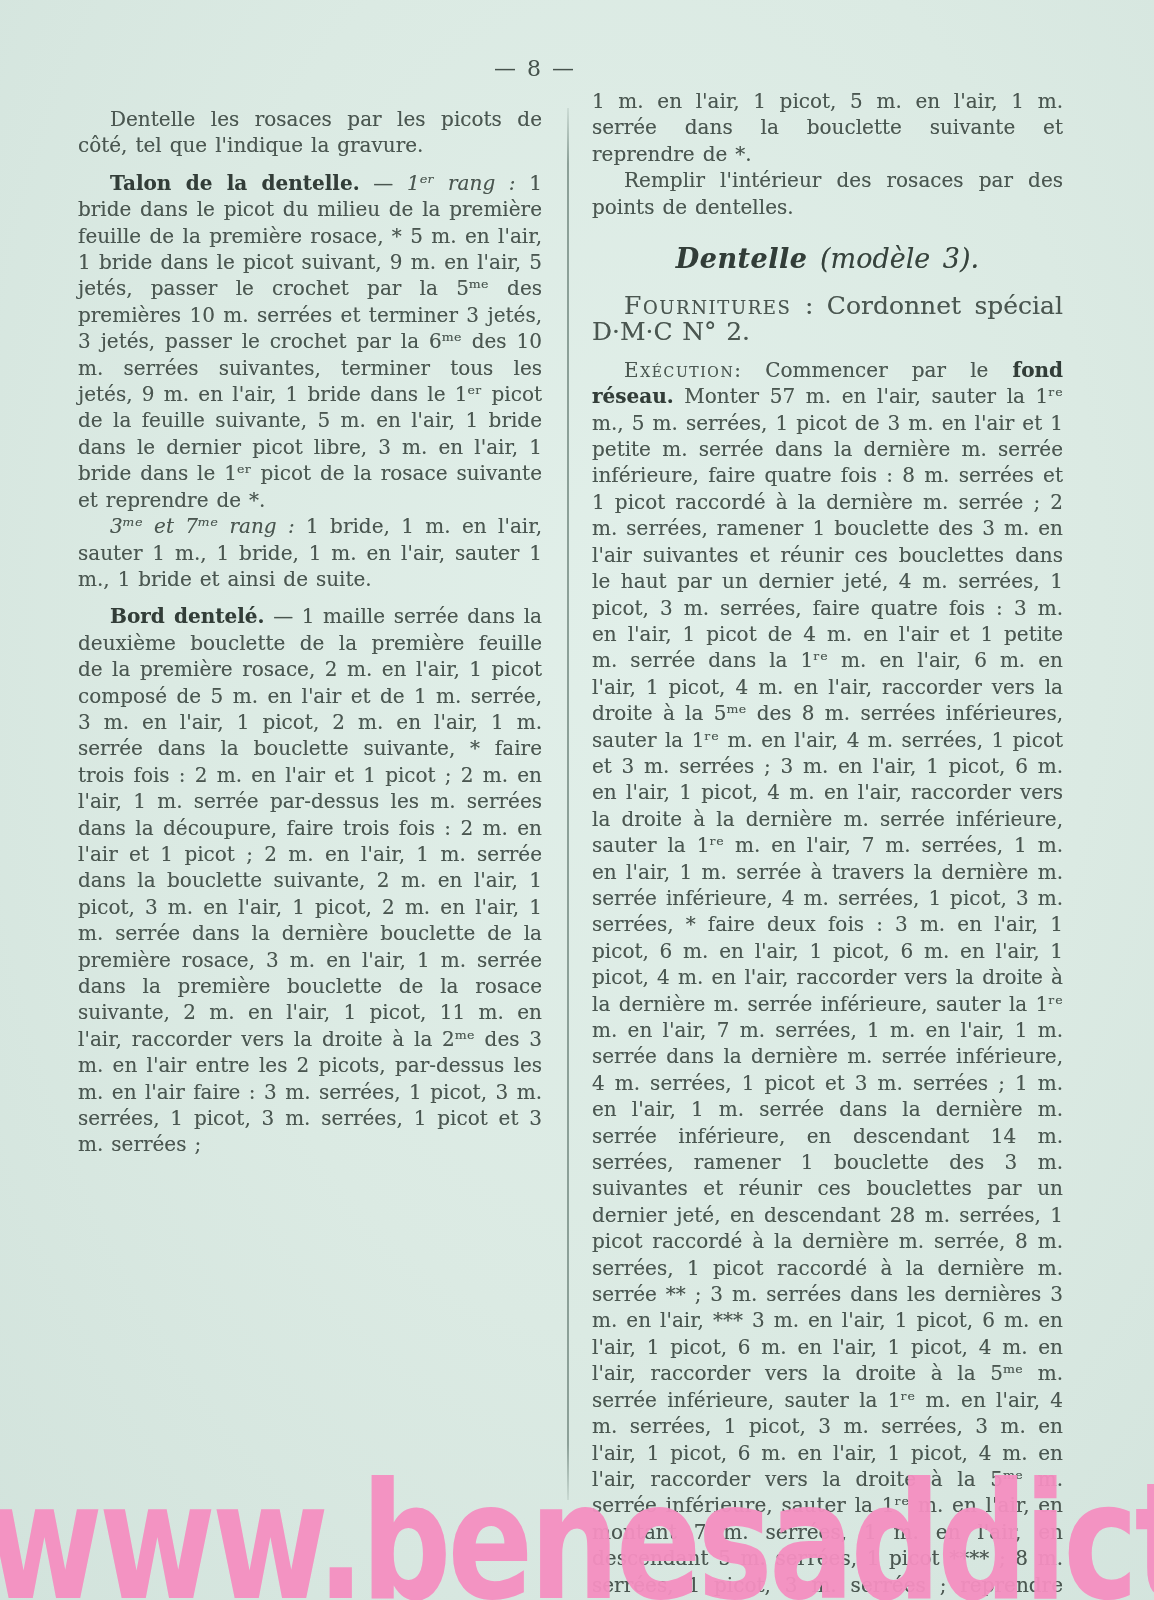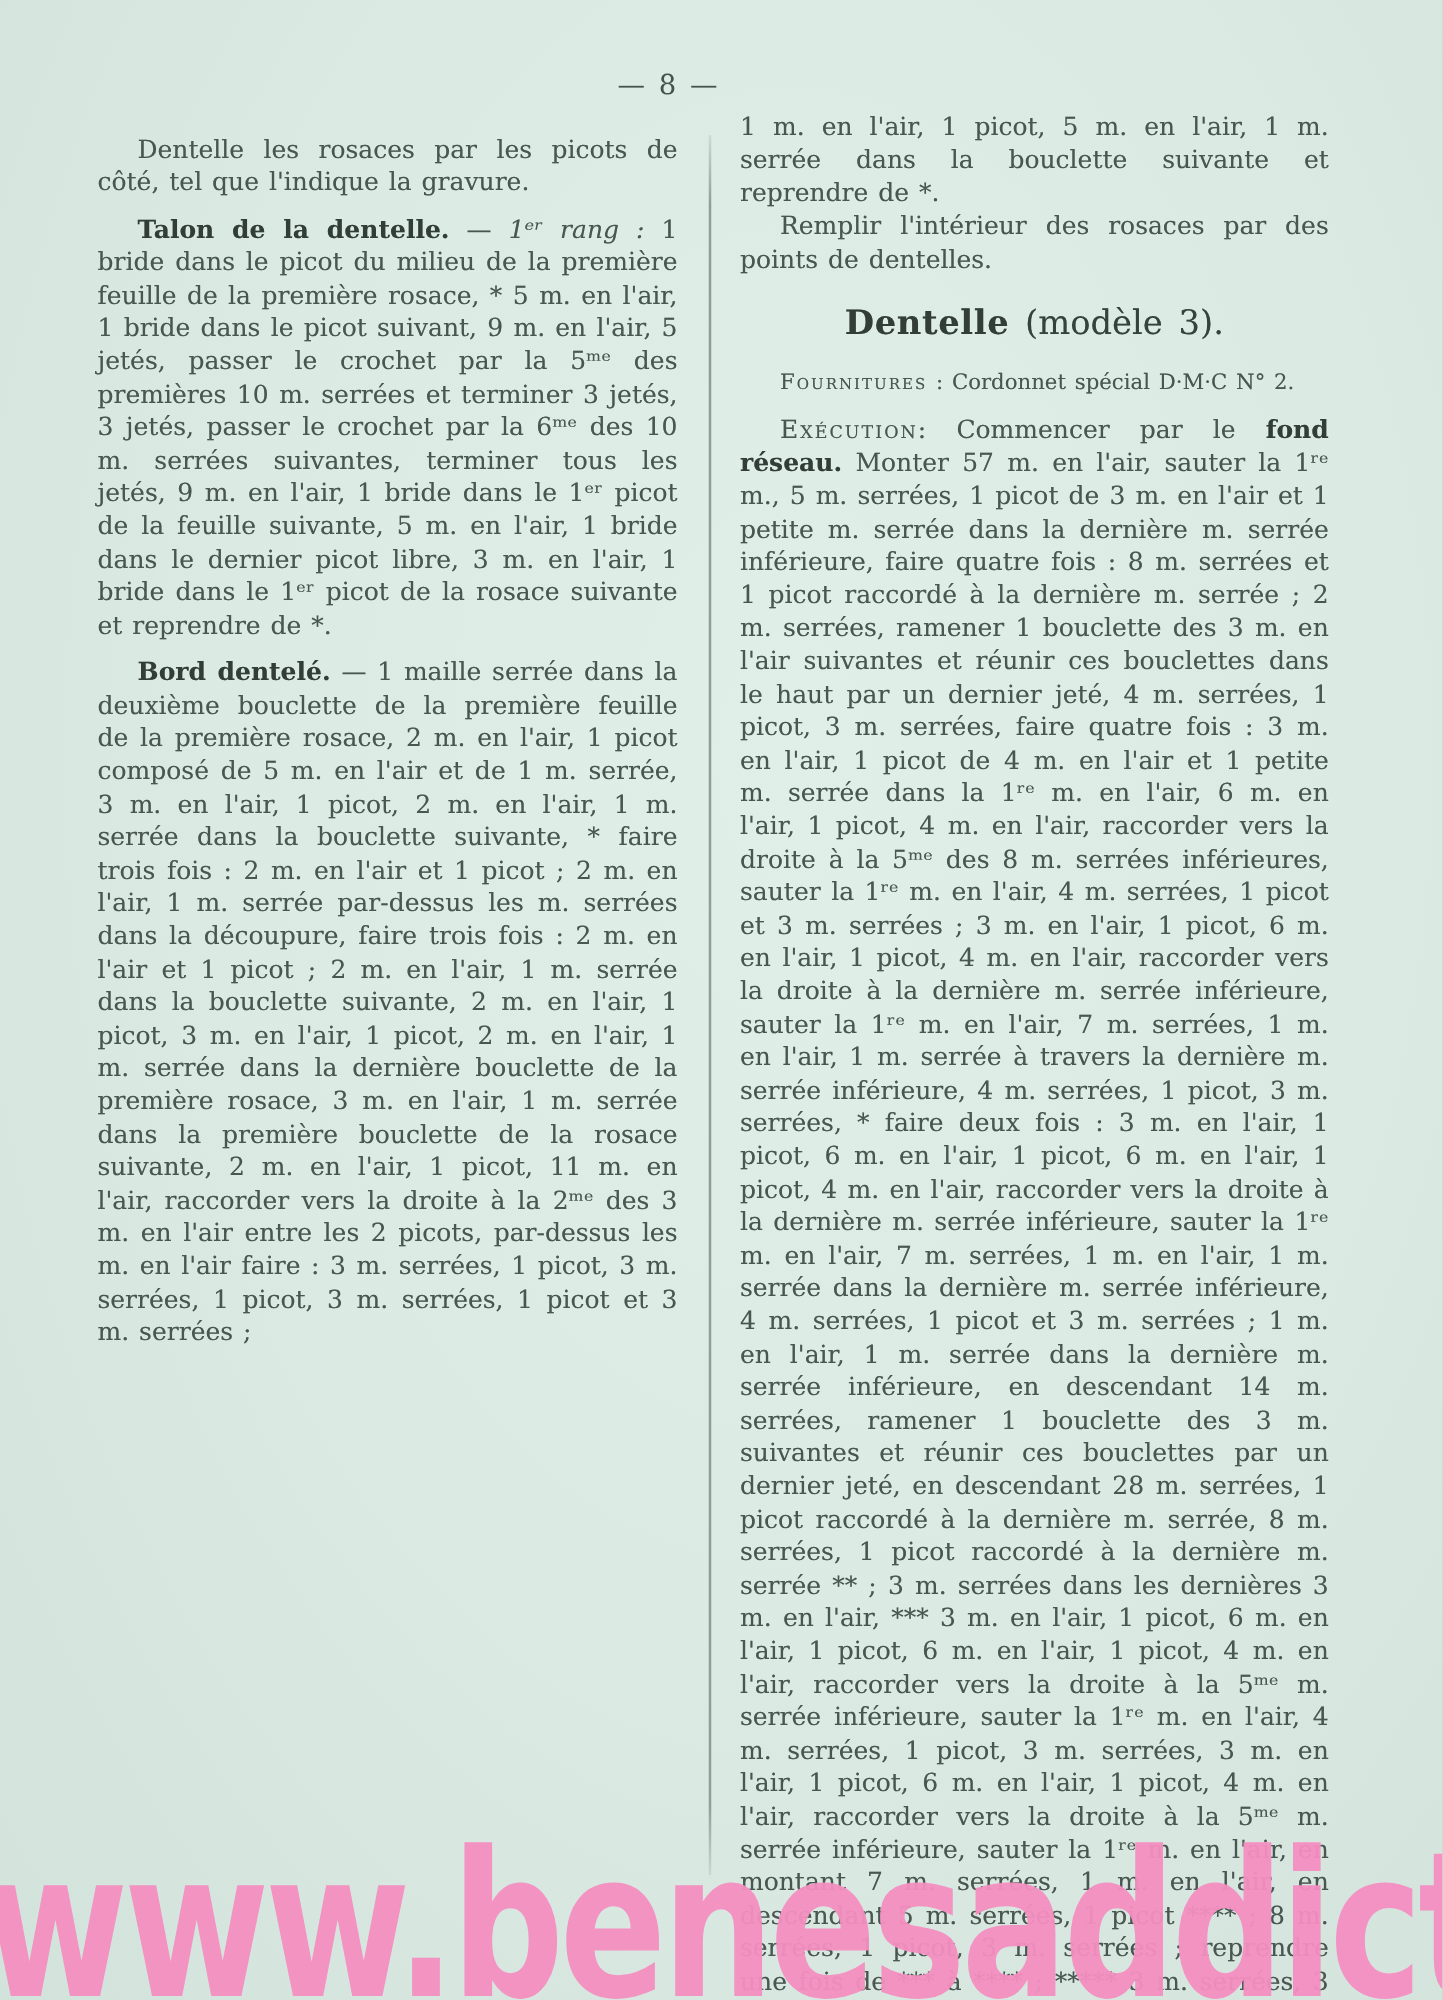--- a/index.html
+++ b/index.html
@@ -35,23 +35,24 @@
     background:linear-gradient(to bottom, rgba(140,160,152,.2) 0%, var(--divider) 4%, var(--divider) 96%, rgba(140,160,152,.2) 100%);
   }
   .para{margin:0;text-align:justify;}
   .para.indent{text-indent:32px;}
   .para.space-before{margin-top:11px;}
   .para.heading{
     text-align:center;text-indent:0;
     font-size:27px;line-height:34px;
     margin:22px 0 17px 0;color:#36423c;
     word-spacing:4px;
+    font-style:italic;
   }
   .para.heading .seg-b{letter-spacing:.5px;}
-  .para.supply{font-size:17px;margin-bottom:11px;}
+  .para.supply{font-size:25px;margin-bottom:11px;}
   .seg-n{}
   .seg-b{font-weight:bold;color:var(--ink-bold);}
   .seg-i{font-style:italic;}
   .seg-sc{font-variant:small-caps;letter-spacing:1.6px;}
   .watermark{
     position:absolute;left:-14px;bottom:-36px;
     font-family:"DejaVu Sans","Liberation Sans",sans-serif;
     font-weight:bold;
     font-size:162px;
     letter-spacing:-0.03em;
@@ -64,20 +65,21 @@
 </style>
 </head>
 <body>
 
 <div id="page" style="--paper: #dbeae3; --ink: #4a5650; --divider: #8ca098; --watermark: #f58fc1;">
   <div class="page-number">— 8 —</div>
   <div class="divider"></div>
   <div class="column col-left">
       <p class="para indent"><span class="seg-n">Dentelle les rosaces par les picots de côté, tel que l'indique la gravure.</span></p>
       <p class="para indent space-before"><span class="seg-b">Talon de la dentelle.</span><span class="seg-n"> — </span><span class="seg-i">1ᵉʳ rang :</span><span class="seg-n"> 1 bride dans le picot du milieu de la première feuille de la première rosace, * 5 m. en l'air, 1 bride dans le picot suivant, 9 m. en l'air, 5 jetés, passer le crochet par la 5ᵐᵉ des premières 10 m. serrées et terminer 3 jetés, 3 jetés, passer le crochet par la 6ᵐᵉ des 10 m. serrées suivantes, terminer tous les jetés, 9 m. en l'air, 1 bride dans le 1ᵉʳ picot de la feuille suivante, 5 m. en l'air, 1 bride dans le dernier picot libre, 3 m. en l'air, 1 bride dans le 1ᵉʳ picot de la rosace suivante et reprendre de *.</span></p>
+      <p class="para indent"><span class="seg-i">3ᵐᵉ et 7ᵐᵉ rang :</span><span class="seg-n"> 1 bride, 1 m. en l'air, sauter 1 m., 1 bride, 1 m. en l'air, sauter 1 m., 1 bride et ainsi de suite.</span></p>
       <p class="para indent space-before"><span class="seg-b">Bord dentelé.</span><span class="seg-n"> — 1 maille serrée dans la deuxième bouclette de la première feuille de la première rosace, 2 m. en l'air, 1 picot composé de 5 m. en l'air et de 1 m. serrée, 3 m. en l'air, 1 picot, 2 m. en l'air, 1 m. serrée dans la bouclette suivante, * faire trois fois : 2 m. en l'air et 1 picot ; 2 m. en l'air, 1 m. serrée par-dessus les m. serrées dans la découpure, faire trois fois : 2 m. en l'air et 1 picot ; 2 m. en l'air, 1 m. serrée dans la bouclette suivante, 2 m. en l'air, 1 picot, 3 m. en l'air, 1 picot, 2 m. en l'air, 1 m. serrée dans la dernière bouclette de la première rosace, 3 m. en l'air, 1 m. serrée dans la première bouclette de la rosace suivante, 2 m. en l'air, 1 picot, 11 m. en l'air, raccorder vers la droite à la 2ᵐᵉ des 3 m. en l'air entre les 2 picots, par-dessus les m. en l'air faire : 3 m. serrées, 1 picot, 3 m. serrées, 1 picot, 3 m. serrées, 1 picot et 3 m. serrées ;</span></p>
     </div>
   <div class="column col-right">
       <p class="para"><span class="seg-n">1 m. en l'air, 1 picot, 5 m. en l'air, 1 m. serrée dans la bouclette suivante et reprendre de *.</span></p>
       <p class="para indent"><span class="seg-n">Remplir l'intérieur des rosaces par des points de dentelles.</span></p>
       <p class="para heading"><span class="seg-b">Dentelle</span><span class="seg-n"> (modèle 3).</span></p>
       <p class="para indent supply"><span class="seg-sc">Fournitures</span><span class="seg-n"> : Cordonnet spécial D·M·C N° 2.</span></p>
       <p class="para indent"><span class="seg-sc">Exécution</span><span class="seg-n">: Commencer par le </span><span class="seg-b">fond réseau.</span><span class="seg-n"> Monter 57 m. en l'air, sauter la 1ʳᵉ m., 5 m. serrées, 1 picot de 3 m. en l'air et 1 petite m. serrée dans la dernière m. serrée inférieure, faire quatre fois : 8 m. serrées et 1 picot raccordé à la dernière m. serrée ; 2 m. serrées, ramener 1 bouclette des 3 m. en l'air suivantes et réunir ces bouclettes dans le haut par un dernier jeté, 4 m. serrées, 1 picot, 3 m. serrées, faire quatre fois : 3 m. en l'air, 1 picot de 4 m. en l'air et 1 petite m. serrée dans la 1ʳᵉ m. en l'air, 6 m. en l'air, 1 picot, 4 m. en l'air, raccorder vers la droite à la 5ᵐᵉ des 8 m. serrées inférieures, sauter la 1ʳᵉ m. en l'air, 4 m. serrées, 1 picot et 3 m. serrées ; 3 m. en l'air, 1 picot, 6 m. en l'air, 1 picot, 4 m. en l'air, raccorder vers la droite à la dernière m. serrée inférieure, sauter la 1ʳᵉ m. en l'air, 7 m. serrées, 1 m. en l'air, 1 m. serrée à travers la dernière m. serrée inférieure, 4 m. serrées, 1 picot, 3 m. serrées, * faire deux fois : 3 m. en l'air, 1 picot, 6 m. en l'air, 1 picot, 6 m. en l'air, 1 picot, 4 m. en l'air, raccorder vers la droite à la dernière m. serrée inférieure, sauter la 1ʳᵉ m. en l'air, 7 m. serrées, 1 m. en l'air, 1 m. serrée dans la dernière m. serrée inférieure, 4 m. serrées, 1 picot et 3 m. serrées ; 1 m. en l'air, 1 m. serrée dans la dernière m. serrée inférieure, en descendant 14 m. serrées, ramener 1 bouclette des 3 m. suivantes et réunir ces bouclettes par un dernier jeté, en descendant 28 m. serrées, 1 picot raccordé à la dernière m. serrée, 8 m. serrées, 1 picot raccordé à la dernière m. serrée ** ; 3 m. serrées dans les dernières 3 m. en l'air, *** 3 m. en l'air, 1 picot, 6 m. en l'air, 1 picot, 6 m. en l'air, 1 picot, 4 m. en l'air, raccorder vers la droite à la 5ᵐᵉ m. serrée inférieure, sauter la 1ʳᵉ m. en l'air, 4 m. serrées, 1 picot, 3 m. serrées, 3 m. en l'air, 1 picot, 6 m. en l'air, 1 picot, 4 m. en l'air, raccorder vers la droite à la 5ᵐᵉ m. serrée inférieure, sauter la 1ʳᵉ m. en l'air, en montant 7 m. serrées, 1 m. en l'air, en descendant 5 m. serrées, 1 picot **** ; 8 m. serrées, 1 picot, 3 m. serrées ; reprendre une fois de *** à **** ; ***** 3 m. serrées, 3 m. en l'air, 1 picot, 6 m. en l'air, 1 picot,</span></p>
     </div>
   <div class="watermark">www.benesaddict.fr</div>

